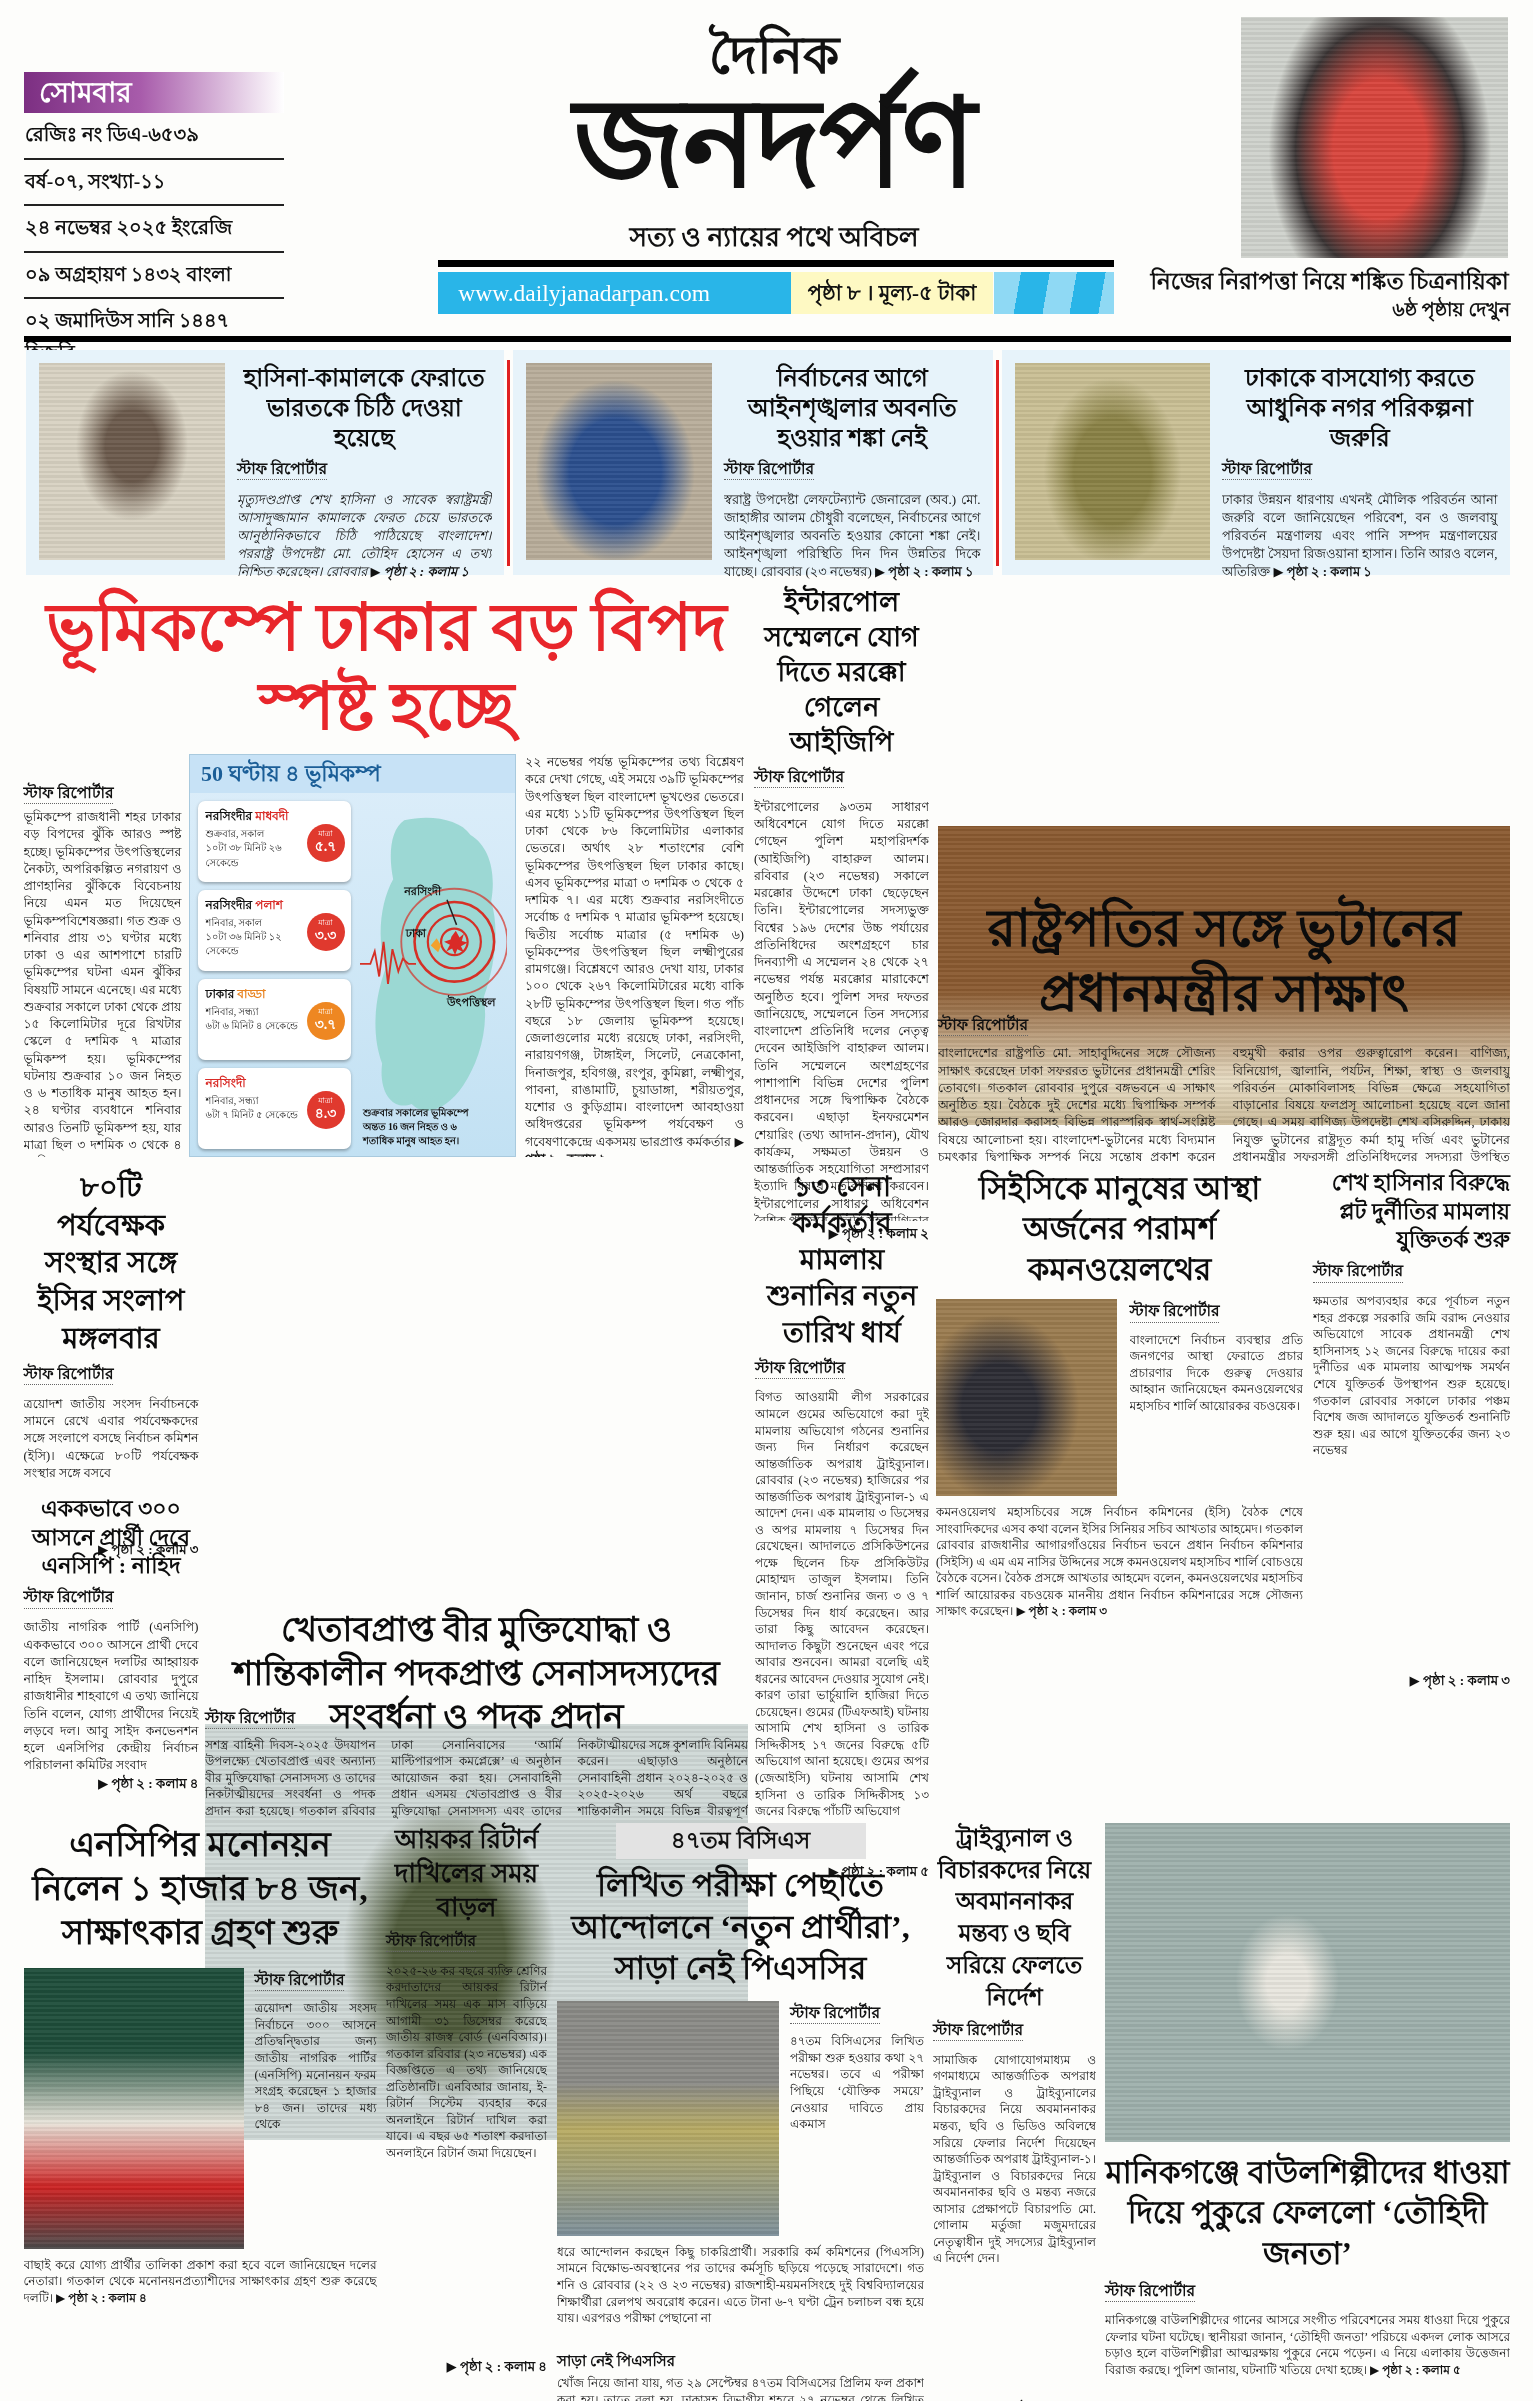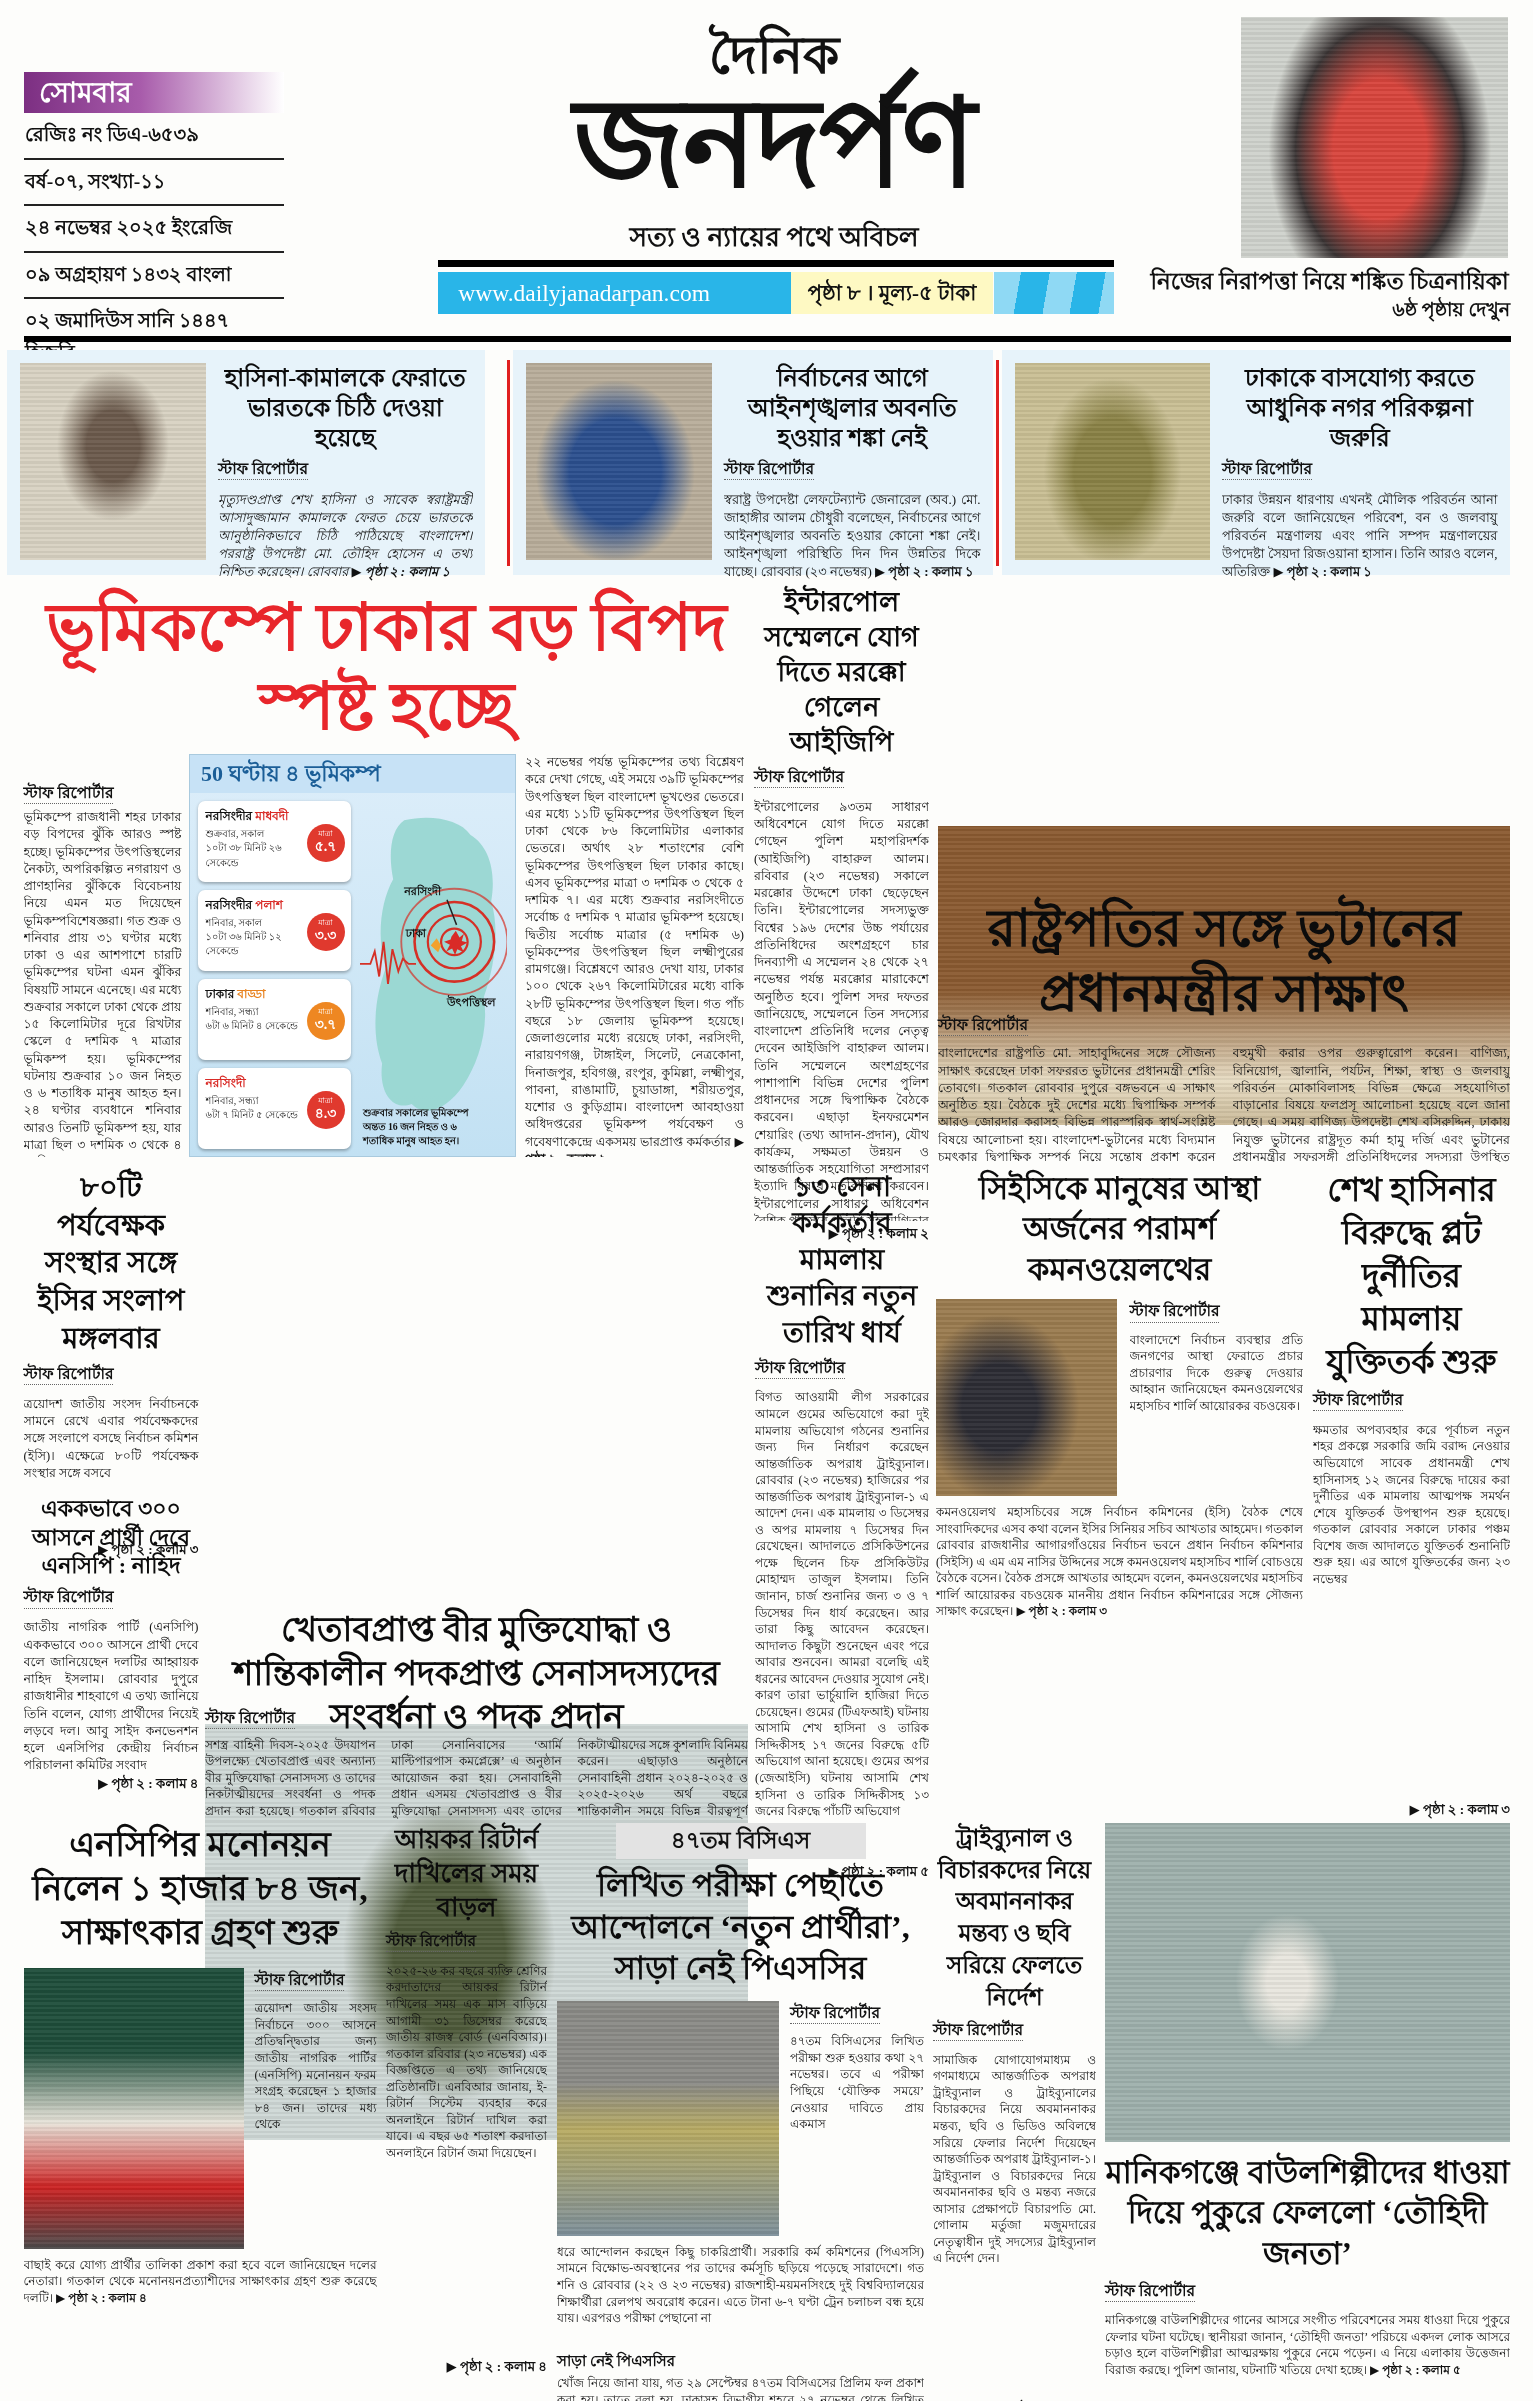--- a/index.html
+++ b/index.html
@@ -90,21 +90,21 @@
   <div class="abs urlbar" style="left:438px;top:272px;width:352px;height:42px;">www.dailyjanadarpan.com</div>
   <div class="abs chip" style="left:791px;top:272px;width:202px;height:42px;">পৃষ্ঠা ৮ । মূল্য-৫ টাকা</div>
   <div class="abs stripe" style="left:994px;top:272px;width:120px;height:42px;"></div>
 
   <div class="abs ph ph-act" style="left:1241px;top:17px;width:267px;height:241px;"></div>
   <div class="abs" style="left:1149px;top:263px;width:361px;text-align:center;font-weight:800;font-size:23px;">নিজের নিরাপত্তা নিয়ে শঙ্কিত চিত্রনায়িকা</div>
   <div class="abs" style="left:1149px;top:295px;width:361px;text-align:right;font-weight:bold;font-size:19px;">৬ষ্ঠ পৃষ্ঠায় দেখুন</div>
 
   <div class="abs blackrule" style="left:23.5px;top:336px;width:1487px;height:6.3px;"></div>
 
-  <div class="abs tbox" style="left:7px;top:350px;width:478px;height:225px;">
+  <div class="abs tbox" style="left:26px;top:350px;width:478px;height:225px;">
     <div class="ph ph-man1" style="width:186px;height:197px;flex:none;"></div>
     <div class="txt">
       <div class="hd" style="font-size:24px;line-height:1.25;">হাসিনা-কামালকে ফেরাতে ভারতকে চিঠি দেওয়া হয়েছে</div>
       <div class="by"><span>স্টাফ রিপোর্টার</span></div>
       <div class="bd" style="height:102px;font-style:italic;"><span>মৃত্যুদণ্ডপ্রাপ্ত শেখ হাসিনা ও সাবেক স্বরাষ্ট্রমন্ত্রী আসাদুজ্জামান কামালকে ফেরত চেয়ে ভারতকে আনুষ্ঠানিকভাবে চিঠি পাঠিয়েছে বাংলাদেশ। পররাষ্ট্র উপদেষ্টা মো. তৌহিদ হোসেন এ তথ্য নিশ্চিত করেছেন। রোববার</span> <b>▶ পৃষ্ঠা ২ : কলাম ১</b></div>
     </div>
   </div>
   <div class="abs redsep" style="left:507px;top:360px;width:3.1px;height:206px;"></div>
   <div class="abs tbox" style="left:513px;top:350px;width:480px;height:225px;">
     <div class="ph ph-man2" style="width:186px;height:197px;flex:none;"></div>
@@ -250,21 +250,21 @@
         <div class="by" style="margin:0 0 6.3px 0;"><span>স্টাফ রিপোর্টার</span></div>
         <div class="bd" style="height:160px;font-size:12px;">বাংলাদেশে নির্বাচন ব্যবস্থার প্রতি জনগণের আস্থা ফেরাতে প্রচার প্রচারণার দিকে গুরুত্ব দেওয়ার আহ্বান জানিয়েছেন কমনওয়েলথের মহাসচিব শার্লি আয়োরকর বচওয়েক।</div>
       </div>
     </div>
     <div class="bd" style="height:235px;font-size:12px;margin-top:7.8px;">
       <span>কমনওয়েলথ মহাসচিবের সঙ্গে নির্বাচন কমিশনের (ইসি) বৈঠক শেষে সাংবাদিকদের এসব কথা বলেন ইসির সিনিয়র সচিব আখতার আহমেদ। গতকাল রোববার রাজধানীর আগারগাঁওয়ের নির্বাচন ভবনে প্রধান নির্বাচন কমিশনার (সিইসি) এ এম এম নাসির উদ্দিনের সঙ্গে কমনওয়েলথ মহাসচিব শার্লি বোচওয়ে বৈঠকে বসেন। বৈঠক প্রসঙ্গে আখতার আহমেদ বলেন, কমনওয়েলথের মহাসচিব শার্লি আয়োরকর বচওয়েক মাননীয় প্রধান নির্বাচন কমিশনারের সঙ্গে সৌজন্য সাক্ষাৎ করেছেন।</span> <b>▶ পৃষ্ঠা ২ : কলাম ৩</b>
     </div>
   </div>
 
   <div class="abs" style="left:1313px;top:1169px;width:197px;">
-    <div class="hd" style="font-size:33px;line-height:1.3;">শেখ হাসিনার বিরুদ্ধে প্লট দুর্নীতির মামলায় যুক্তিতর্ক শুরু</div>
+    <div class="hd" style="font-size:22px;line-height:1.3;text-align:right;">শেখ হাসিনার বিরুদ্ধে প্লট দুর্নীতির মামলায় যুক্তিতর্ক শুরু</div>
     <div class="by"><span>স্টাফ রিপোর্টার</span></div>
     <div class="bd" style="height:375px;font-size:12px;">ক্ষমতার অপব্যবহার করে পূর্বাচল নতুন শহর প্রকল্পে সরকারি জমি বরাদ্দ নেওয়ার অভিযোগে সাবেক প্রধানমন্ত্রী শেখ হাসিনাসহ ১২ জনের বিরুদ্ধে দায়ের করা দুর্নীতির এক মামলায় আত্মপক্ষ সমর্থন শেষে যুক্তিতর্ক উপস্থাপন শুরু হয়েছে। গতকাল রোববার সকালে ঢাকার পঞ্চম বিশেষ জজ আদালতে যুক্তিতর্ক শুনানিটি শুরু হয়। এর আগে যুক্তিতর্কের জন্য ২৩ নভেম্বর</div>
     <div class="jmp">▶ পৃষ্ঠা ২ : কলাম ৩</div>
   </div>
 
   <div class="abs" style="left:23.5px;top:1823px;width:353px;">
     <div class="hd" style="font-size:34px;line-height:1.3;">এনসিপির মনোনয়ন নিলেন ১ হাজার ৮৪ জন, সাক্ষাৎকার গ্রহণ শুরু</div>
     <div style="display:flex;gap:11px;margin-top:12.5px;">
       <div class="ph ph-ncp" style="width:220px;height:281px;flex:none;"></div>
       <div style="flex:1;min-width:0;">

